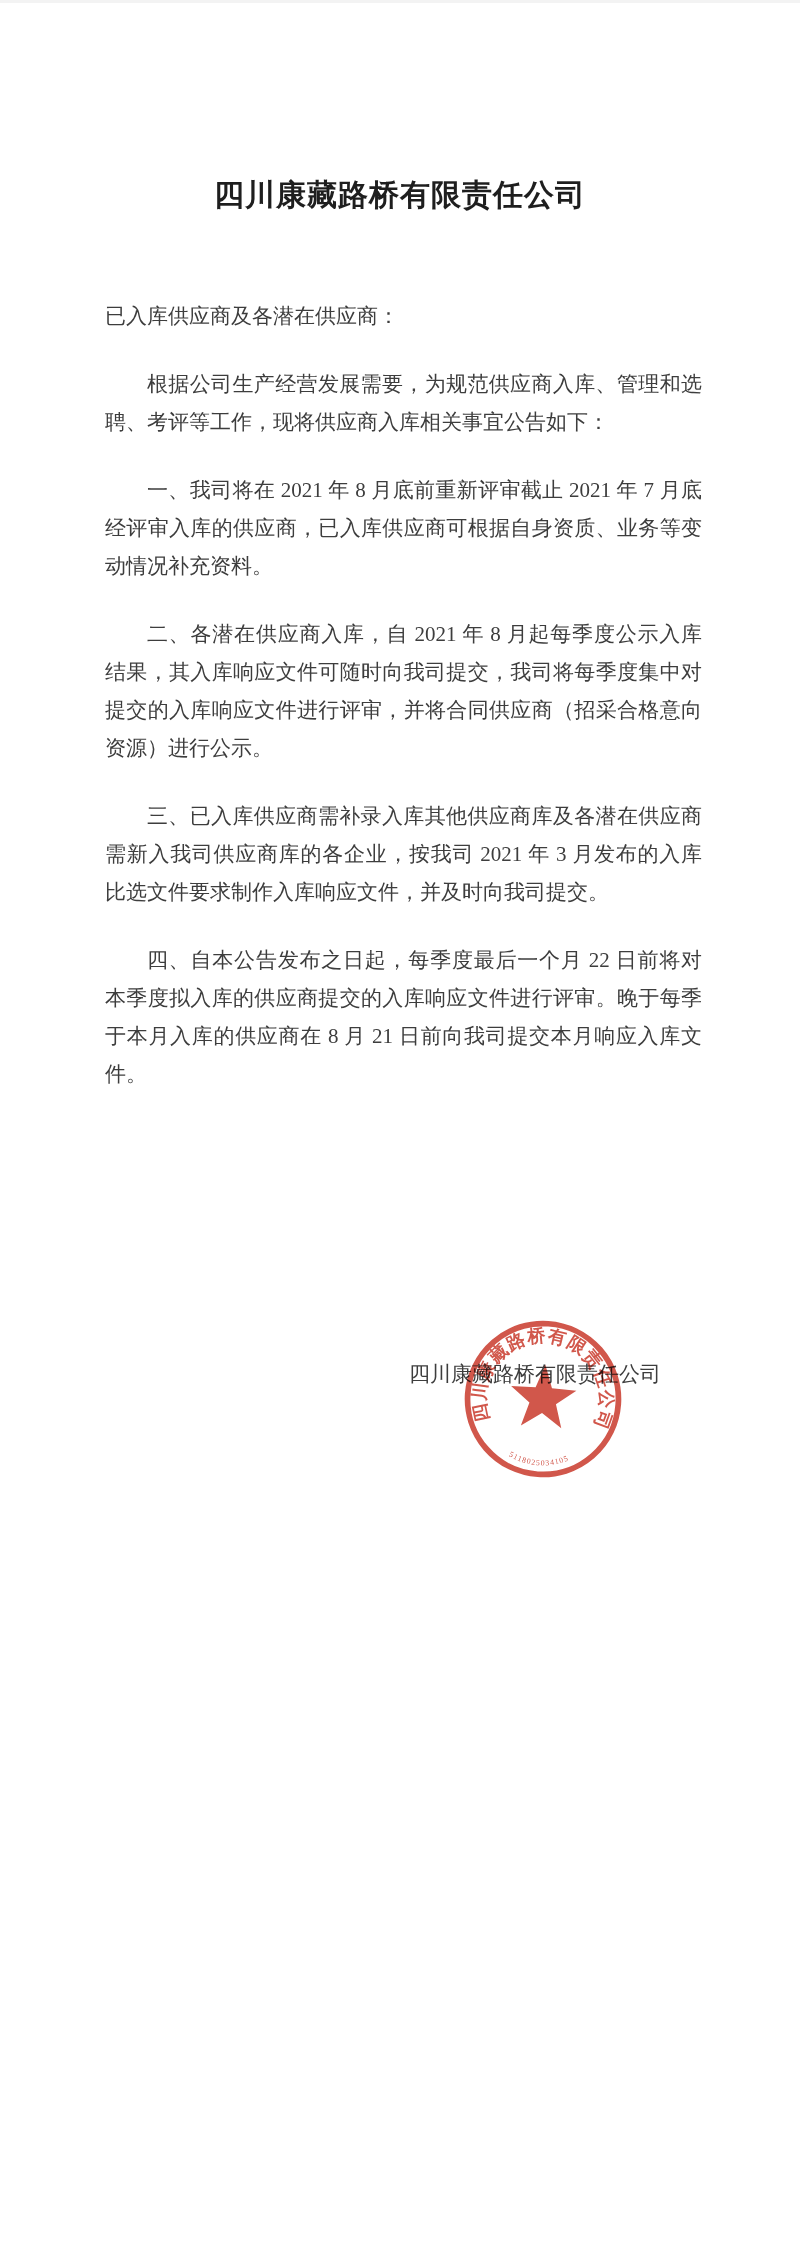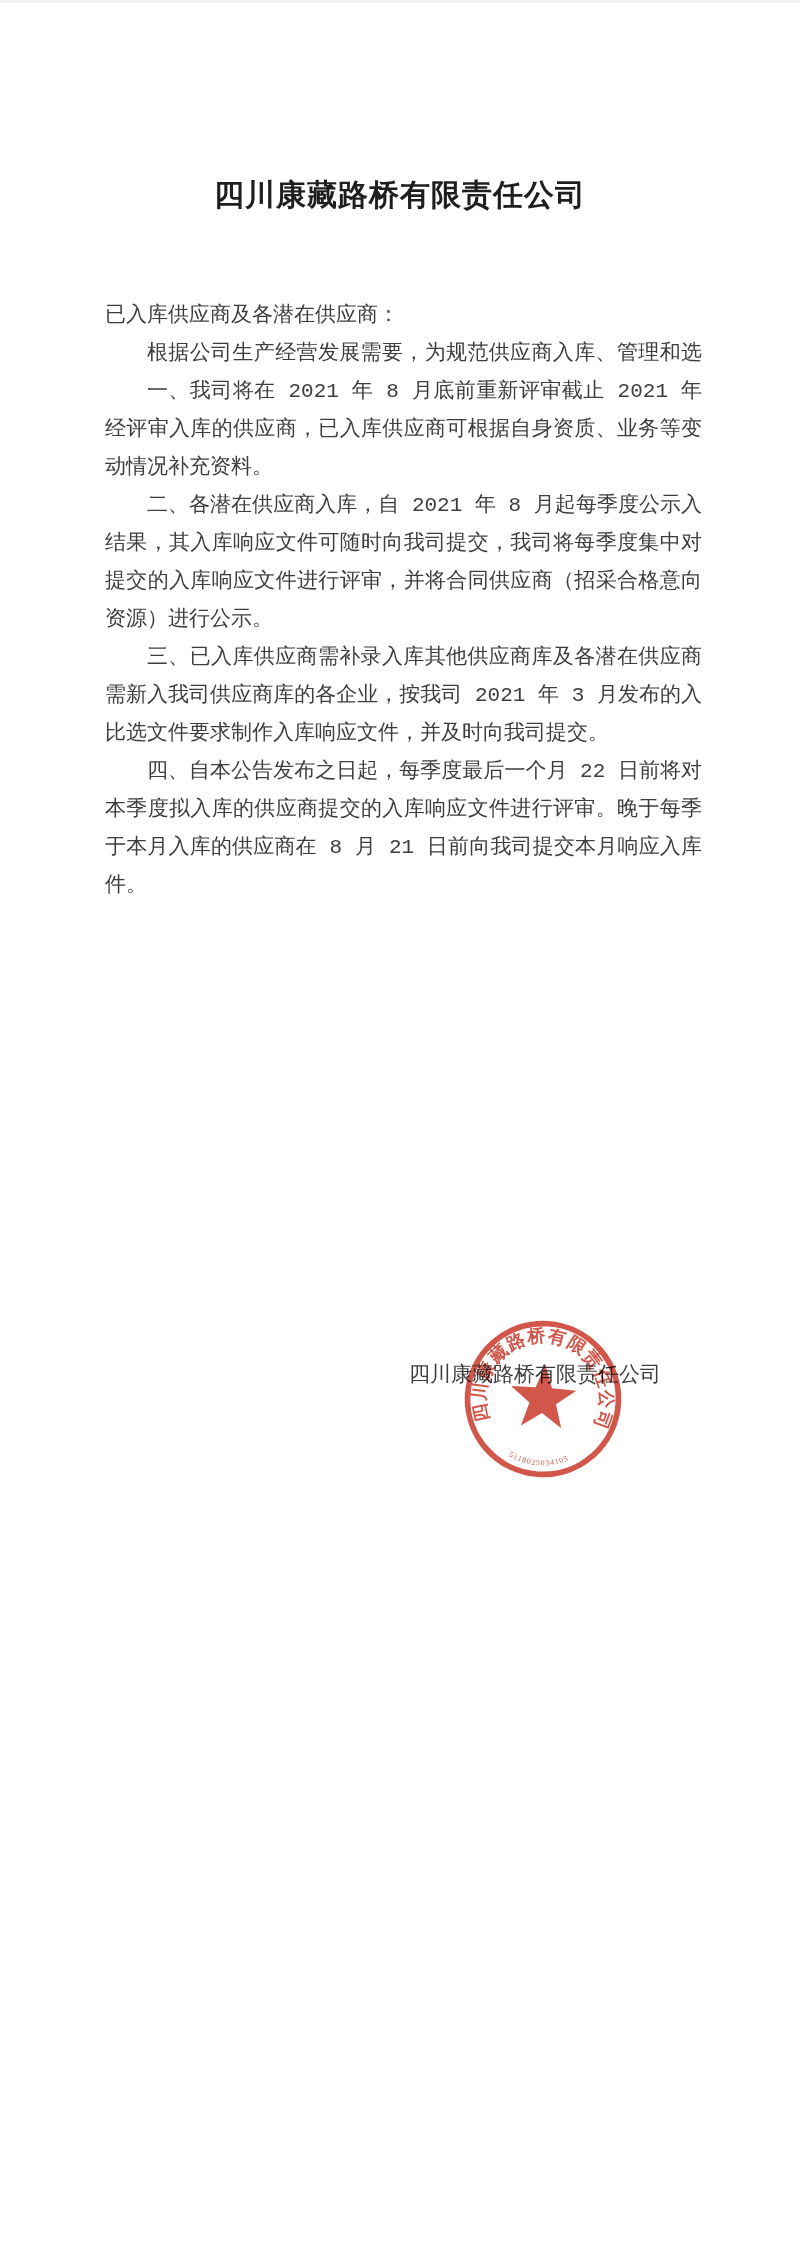--- a/index.html
+++ b/index.html
@@ -38,30 +38,30 @@
     left: 105px;
     width: 597px;
     font-size: 21px;
     line-height: 38px;
     color: #3d3d3d;
   }
   .line {
     height: 38px;
     white-space: nowrap;
     overflow: hidden;
-    font-family: Liberation Mono, monospace;
   }
   .line.fill {
     white-space: normal;
     text-align: justify;
     text-align-last: justify;
     text-justify: inter-character;
   }
   .line.indent {
     text-indent: 42px;
+    margin-top: 30px;
   }
   .signature {
     position: absolute;
     top: 1360px;
     left: 380px;
     width: 310px;
     text-align: center;
     font-size: 21px;
     color: #3d3d3d;
     z-index: 1;
@@ -86,20 +86,21 @@
 
 <div class="scan-edge"></div>
 
 <div class="title">
   <div>四川康藏路桥有限责任公司</div>
 </div>
 
 <div class="body-lines">
     <div class="line">已入库供应商及各潜在供应商：</div>
     <div class="line indent fill">根据公司生产经营发展需要，为规范供应商入库、管理和选</div>
+    <div class="line">聘、考评等工作，现将供应商入库相关事宜公告如下：</div>
     <div class="line indent fill">一、我司将在 2021 年 8 月底前重新评审截止 2021 年 7 月底</div>
     <div class="line fill">经评审入库的供应商，已入库供应商可根据自身资质、业务等变</div>
     <div class="line">动情况补充资料。</div>
     <div class="line indent fill">二、各潜在供应商入库，自 2021 年 8 月起每季度公示入库</div>
     <div class="line fill">结果，其入库响应文件可随时向我司提交，我司将每季度集中对</div>
     <div class="line fill">提交的入库响应文件进行评审，并将合同供应商（招采合格意向</div>
     <div class="line">资源）进行公示。</div>
     <div class="line indent fill">三、已入库供应商需补录入库其他供应商库及各潜在供应商</div>
     <div class="line fill">需新入我司供应商库的各企业，按我司 2021 年 3 月发布的入库</div>
     <div class="line">比选文件要求制作入库响应文件，并及时向我司提交。</div>

